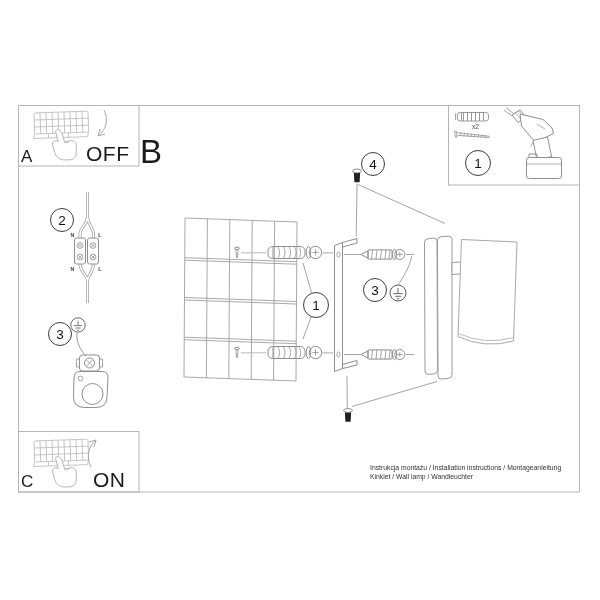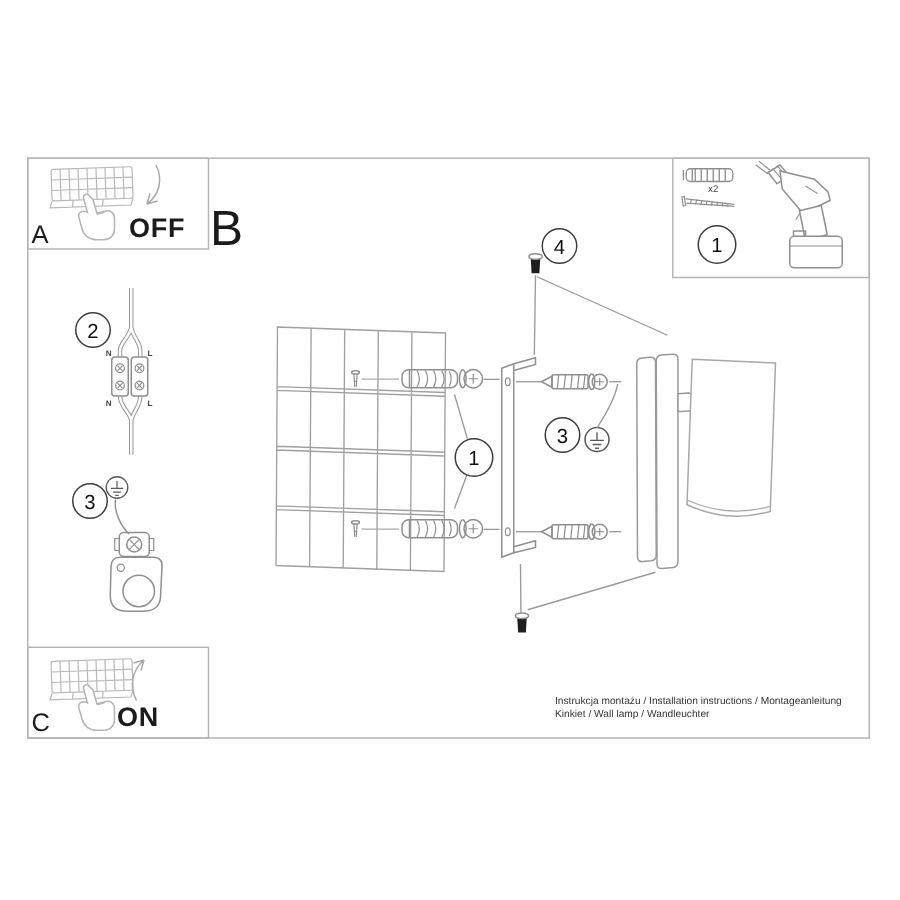--- a/index.html
+++ b/index.html
@@ -2,21 +2,21 @@
 <html><head>
 <meta charset="utf-8">
 <style>
   html,body{margin:0;padding:0;background:#fff;}
   .sheet{position:relative;width:600px;height:600px;background:#ffffff;
          font-family:"Liberation Sans",sans-serif;overflow:hidden;}
   svg{position:absolute;left:0;top:0;}
   .abs{position:absolute;color:#1b1b1b;}
   .letter-big{font-size:33px;font-weight:400;}
   .letter{font-size:17px;font-weight:400;}
-  .state{font-size:18px;font-weight:700;letter-spacing:.5px;}
+  .state{font-size:21px;font-weight:400;letter-spacing:.5px;}
   .callout{position:absolute;border:1.3px solid #3d3d3d;border-radius:50%;
            background:#fff;display:flex;align-items:center;justify-content:center;
            font-size:13.5px;color:#111;}
   .callout.s22{width:22px;height:22px;}
   .callout.s24{width:24px;height:24px;}
   .qty{position:absolute;font-size:6.5px;color:#444;}
   .footer{position:absolute;left:370px;top:464px;font-size:6.8px;line-height:8.8px;color:#333;}
 </style>
 </head>
 <body>
@@ -188,21 +188,21 @@
     <path d="M351.8,406.5 L437,381.5"></path>
     <path d="M303,263 L311.6,292.6"></path>
     <path d="M311.6,315.6 L303,339"></path>
   </g>
 </svg>
 
 <div class="abs letter" style="left:21px;top:147px;">A</div>
 <div class="abs state" style="left:86px;top:142px;">OFF</div>
 <div class="abs letter-big" style="left:140px;top:133px;">B</div>
 <div class="abs letter" style="left:21px;top:472px;">C</div>
-<div class="abs state" style="left:78px;top:468px;">ON</div>
+<div class="abs state" style="left:93px;top:468px;">ON</div>
 
 <div class="callout s24" style="left:465px;top:150px;">1</div>
 <div class="callout s24" style="left:303px;top:292px;">1</div>
 <div class="callout s22" style="left:50px;top:208px;">2</div>
 <div class="callout s22" style="left:48px;top:322px;">3</div>
 <div class="callout s22" style="left:363px;top:278px;">3</div>
 <div class="callout s22" style="left:361px;top:152px;">4</div>
 
 <div class="qty" style="left:472px;top:123px;">x2</div>
 

